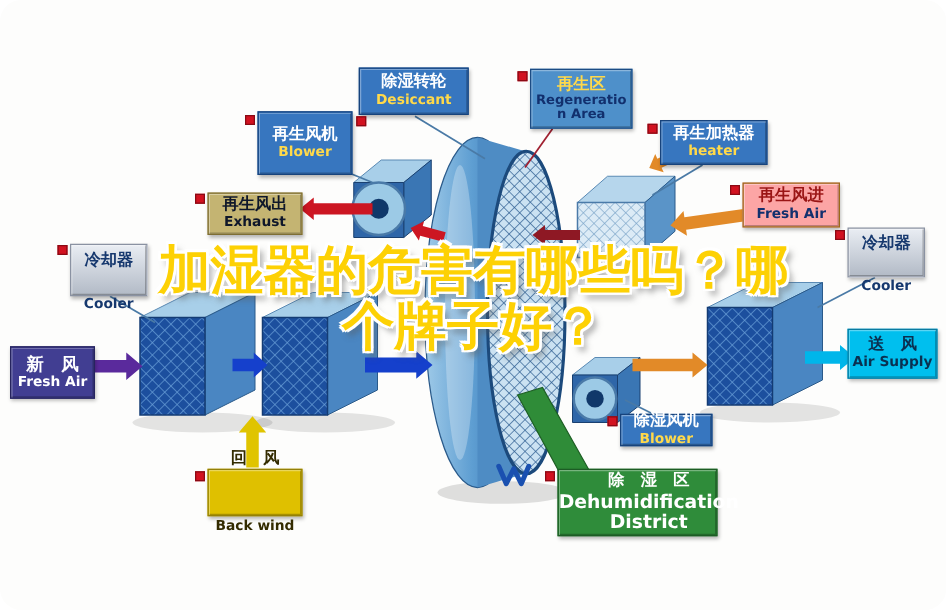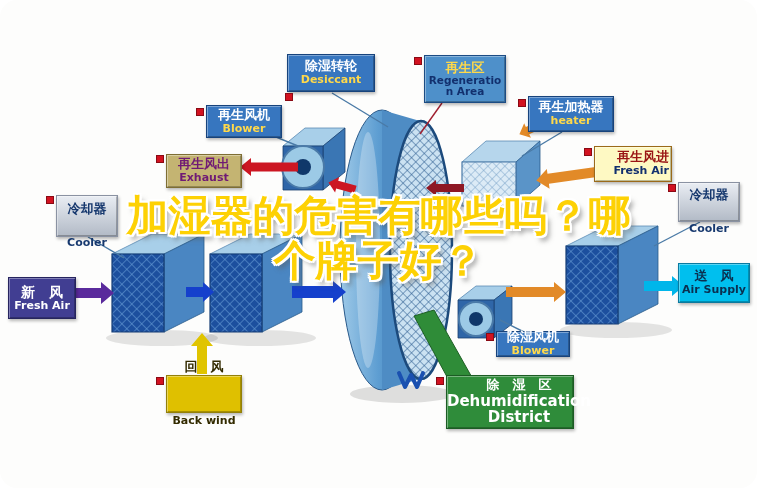--- a/index.html
+++ b/index.html
@@ -12,22 +12,22 @@
        box-shadow:1px 2px 3px rgba(0,0,0,.28), inset 1px 1px 0 rgba(255,255,255,.35), inset -1px -1px 0 rgba(0,0,0,.25);}
   .lbl .zh{font-size:13px;white-space:nowrap;}
   .lbl .en{font-size:11px;white-space:nowrap;}
 
   .blue{background:#3776bf;border-color:#17437c;}
   .blue .zh{color:#ffffff;} .blue .en{color:#ffd94a;}
   .regen{background:#4e90ca;border-color:#1c4c84;}
   .regen .zh{color:#ffd94a;}
   .regen .en{color:#12306e;white-space:normal;word-break:break-all;line-height:1.05;font-size:10.5px;}
   .tan{background:#c4b472;border-color:#7e6e34;}
-  .tan .zh,.tan .en{color:#701a75;}
-  .orange{background:#fef9c3;border-color:#9a6a1a;align-items:flex-end;}
+  .tan .zh,.tan .en{color:#0f172a;}
+  .orange{background:#fca5a5;border-color:#9a6a1a;}
   .orange .zh{color:#9a1515;} .orange .en{color:#12306e;}
   .silver{background:linear-gradient(180deg,#e9edf3,#b2bac6);border-color:#8a92a2;}
   .silver .zh,.silver .en{color:#16386e;margin-top:20px;}
   .indigo{background:#413e92;border-color:#26245e;}
   .indigo .zh,.indigo .en{color:#ffffff;}
   .cyanbox{background:#00bfee;border-color:#0a7aa0;}
   .cyanbox .zh,.cyanbox .en{color:#0a3050;}
   .yellowbox{background:#dfc000;border-color:#93800a;}
   .yellowbox .zh,.yellowbox .en{color:#332b00;}
   .greenbox{background:#2f8c3a;border-color:#1c5c24;padding-left:20px;}
@@ -156,21 +156,21 @@
     <div class="zh">除湿转轮</div>
     <div class="en">Desiccant</div>
   </div>
 
   <div class="lbl regen" style="left:424px;top:55px;width:82px;height:48px;">
     <span class="marker" style="left:-11px;top:1px;"></span>
     <div class="zh">再生区</div>
     <div class="en">Regeneration Area</div>
   </div>
 
-  <div class="lbl blue" style="left:206px;top:105px;width:76px;height:33px;">
+  <div class="lbl blue" style="left:206px;top:89px;width:76px;height:51px;">
     <span class="marker" style="left:-11px;top:2px;"></span>
     <div class="zh">再生风机</div>
     <div class="en">Blower</div>
   </div>
 
   <div class="lbl blue" style="left:528px;top:96px;width:86px;height:36px;">
     <span class="marker" style="left:-11px;top:2px;"></span>
     <div class="zh">再生加热器</div>
     <div class="en">heater</div>
   </div>

